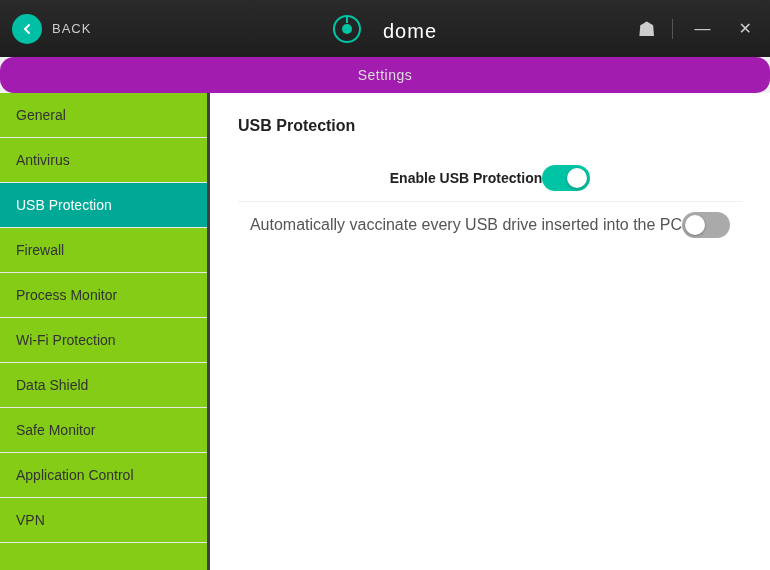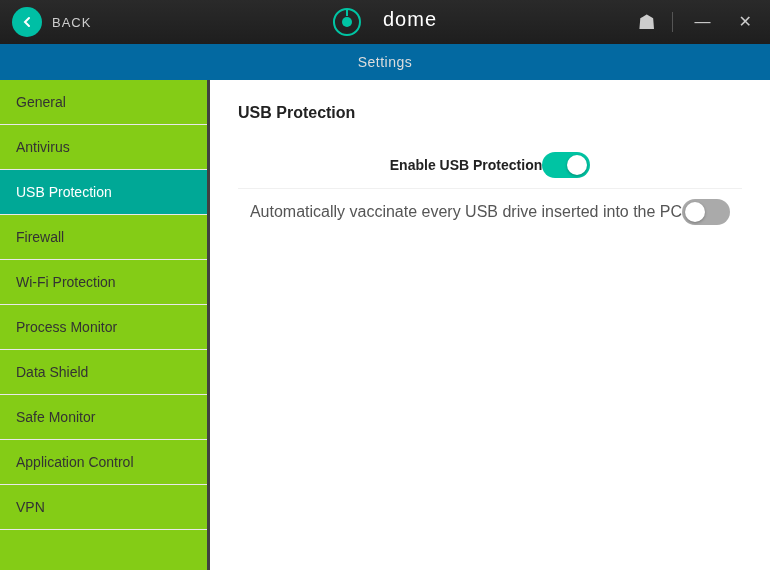--- a/index.html
+++ b/index.html
@@ -8,21 +8,21 @@
       width: 770px;
       height: 570px;
       font-family: 'Segoe UI', Arial, sans-serif;
       background: #f0f0f0;
       overflow: hidden;
       user-select: none;
     }
 
     
     .title-bar {
-      height: 44px;
+      height: 57px;
       background: linear-gradient(180deg, #2a2a2a 0%, #1e1e1e 100%);
       display: flex;
       align-items: center;
       justify-content: space-between;
       padding: 0 12px;
       position: relative;
     }
 
     .title-bar-left {
       display: flex;
@@ -48,21 +48,21 @@
       color: #ccc;
       font-size: 13px;
       letter-spacing: 1px;
     }
 
     .title-bar-center {
       position: absolute;
       left: 50%;
       transform: translateX(-50%);
       display: flex;
-      align-items: flex-start;
+      align-items: flex-end;
       gap: 22px;
     }
 
     .logo-icon {
       width: 28px;
       height: 28px;
     }
 
     .logo-text {
       color: white;
@@ -93,24 +93,25 @@
 
     .divider-v {
       width: 1px;
       height: 20px;
       background: #555;
     }
 
     
     .settings-bar {
       height: 36px;
-      background: #0369a1;
+      background: #a21caf;
       display: flex;
       align-items: center;
       justify-content: center;
+      border-radius: 14px;
     }
 
     .settings-bar span {
       color: #ddd;
       font-size: 14px;
       letter-spacing: 0.5px;
     }
 
     
     .main {
@@ -255,22 +256,22 @@
   <span>Settings</span>
 </div>
 
 <div class="main">
 
   <nav class="sidebar">
   <div class="sidebar-item">General</div>
       <div class="sidebar-item">Antivirus</div>
       <div class="sidebar-item active">USB Protection</div>
       <div class="sidebar-item">Firewall</div>
+      <div class="sidebar-item">Process Monitor</div>
       <div class="sidebar-item">Wi-Fi Protection</div>
-      <div class="sidebar-item">Process Monitor</div>
       <div class="sidebar-item">Data Shield</div>
       <div class="sidebar-item">Safe Monitor</div>
       <div class="sidebar-item">Application Control</div>
       <div class="sidebar-item">VPN</div>
     </nav>
 
   <main class="content">
     <div class="section-title">USB Protection</div>
     <div>
     <div class="setting-row">

